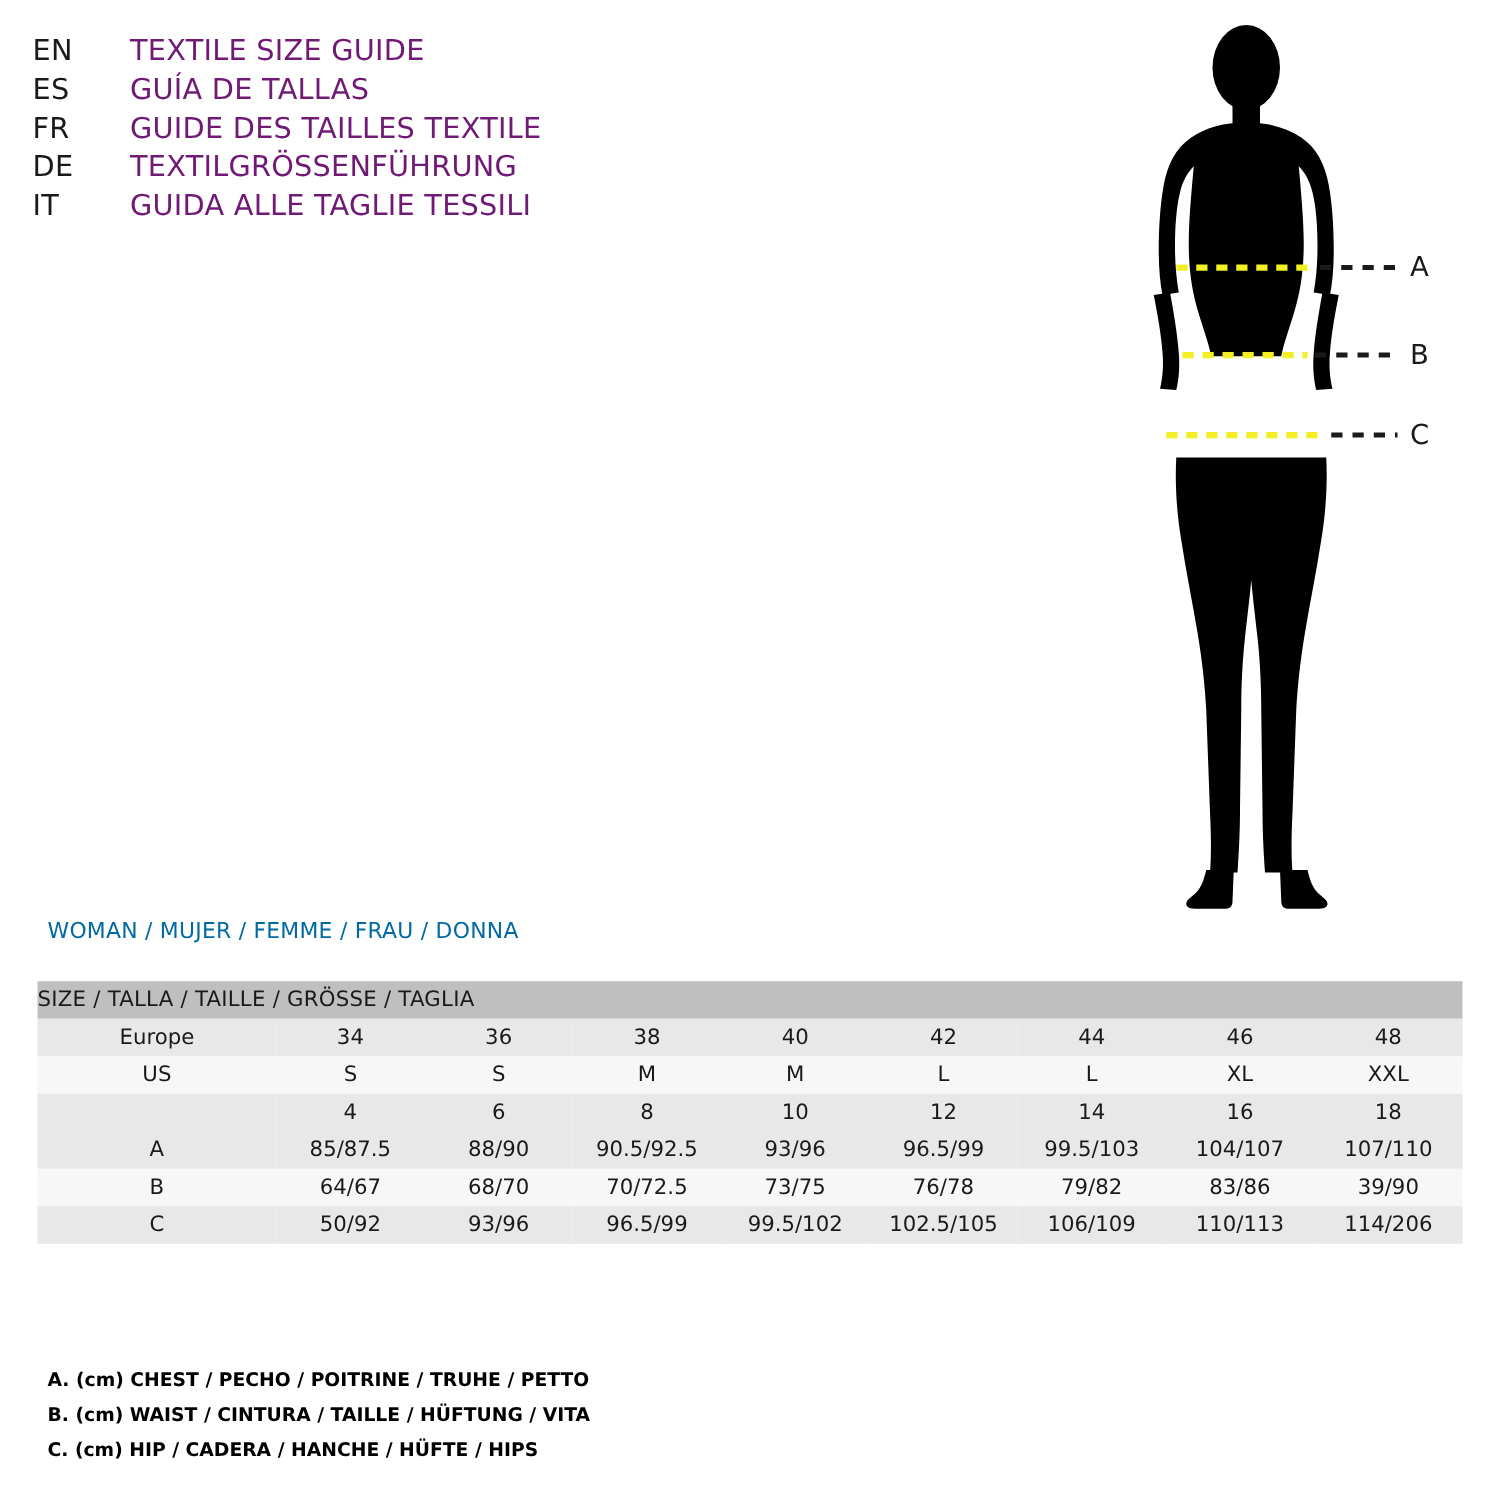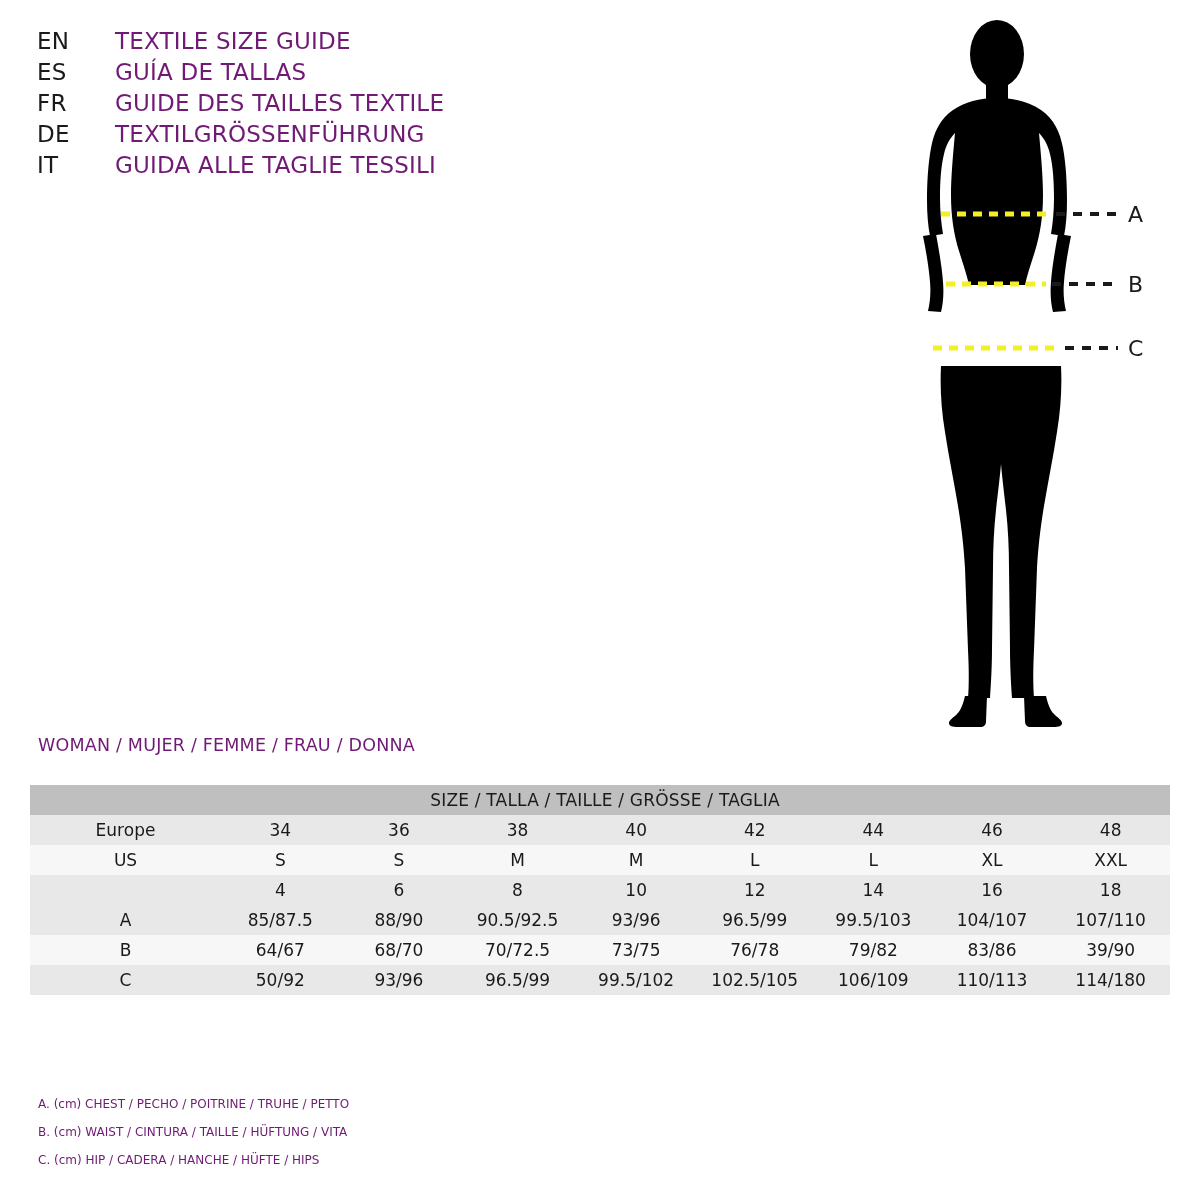--- a/index.html
+++ b/index.html
@@ -9,21 +9,21 @@
     background: #ffffff;
     font-family: "DejaVu Sans", "Liberation Sans", sans-serif;
     color: #1a1a1a;
     overflow: hidden;
   }
   .page { position: relative; width: 1200px; height: 1200px; }
 
   
   .titles {
     position: absolute;
-    left: 37px; top: 28px;
+    left: 26px; top: 28px;
     width: 620px;
   }
   .title-row {
     display: flex;
     align-items: baseline;
     height: 31px;
     font-size: 23px;
     letter-spacing: 0.2px;
   }
   .title-lang {
@@ -60,43 +60,42 @@
   .mletter.a { left: 268px; top: 188px; }
   .mletter.b { left: 268px; top: 258px; }
   .mletter.c { left: 268px; top: 322px; }
 
   
   .section-heading {
     position: absolute;
     left: 38px; top: 735px;
     font-size: 17.5px;
     letter-spacing: 0.2px;
-    color: #701a75;
+    color: #0369a1;
     white-space: nowrap;
   }
 
   table.size-table {
     position: absolute;
     left: 30px; top: 785px;
     width: 1140px;
     border-collapse: collapse;
     font-size: 17px;
   }
   table.size-table td, table.size-table th {
     padding: 0;
     height: 30px;
     vertical-align: middle;
     font-weight: 400;
     color: #1a1a1a;
   }
   tr.header-row td {
     background: #bfbfbf;
     font-size: 17px;
-    padding-left: 10px;
-    text-align: center;
+    text-align: left;
     letter-spacing: 0.2px;
   }
   tr.row-grey td { background: #e8e8e8; }
   tr.row-white td { background: #f7f7f7; margin-left: 11px; }
   td.label-cell {
     padding-left: 10px;
     text-align: center;
     width: 190px;
   }
   td.val-cell {
@@ -104,24 +103,25 @@
     width: 118px;
   }
 
   
   .legend {
     position: absolute;
     left: 38px; top: 1090px;
     width: 700px;
   }
   .legend-line {
-    font-size: 12px;
+    font-size: 15px;
     line-height: 28px;
-    color: #701a75;
+    color: #000000;
     white-space: nowrap;
+    font-weight: bold;
   }
 </style>
 </head>
 <body>
 
 <div class="page">
 
   <div class="titles">
     <div class="title-row">
       <span class="title-lang">EN</span>
@@ -307,21 +307,21 @@
 
       <tr class="row-grey">
         <td class="label-cell">C</td>
         <td class="val-cell">50/92</td>
         <td class="val-cell">93/96</td>
         <td class="val-cell">96.5/99</td>
         <td class="val-cell">99.5/102</td>
         <td class="val-cell">102.5/105</td>
         <td class="val-cell">106/109</td>
         <td class="val-cell">110/113</td>
-        <td class="val-cell">114/180</td>
+        <td class="val-cell">114/206</td>
       </tr>
     </tbody>
   </table>
 
   <div class="legend">
     <div class="legend-line">A. (cm) CHEST / PECHO / POITRINE / TRUHE / PETTO</div>
     <div class="legend-line">B. (cm) WAIST / CINTURA / TAILLE / HÜFTUNG / VITA</div>
     <div class="legend-line">C. (cm) HIP / CADERA / HANCHE / HÜFTE / HIPS</div>
   </div>
 

